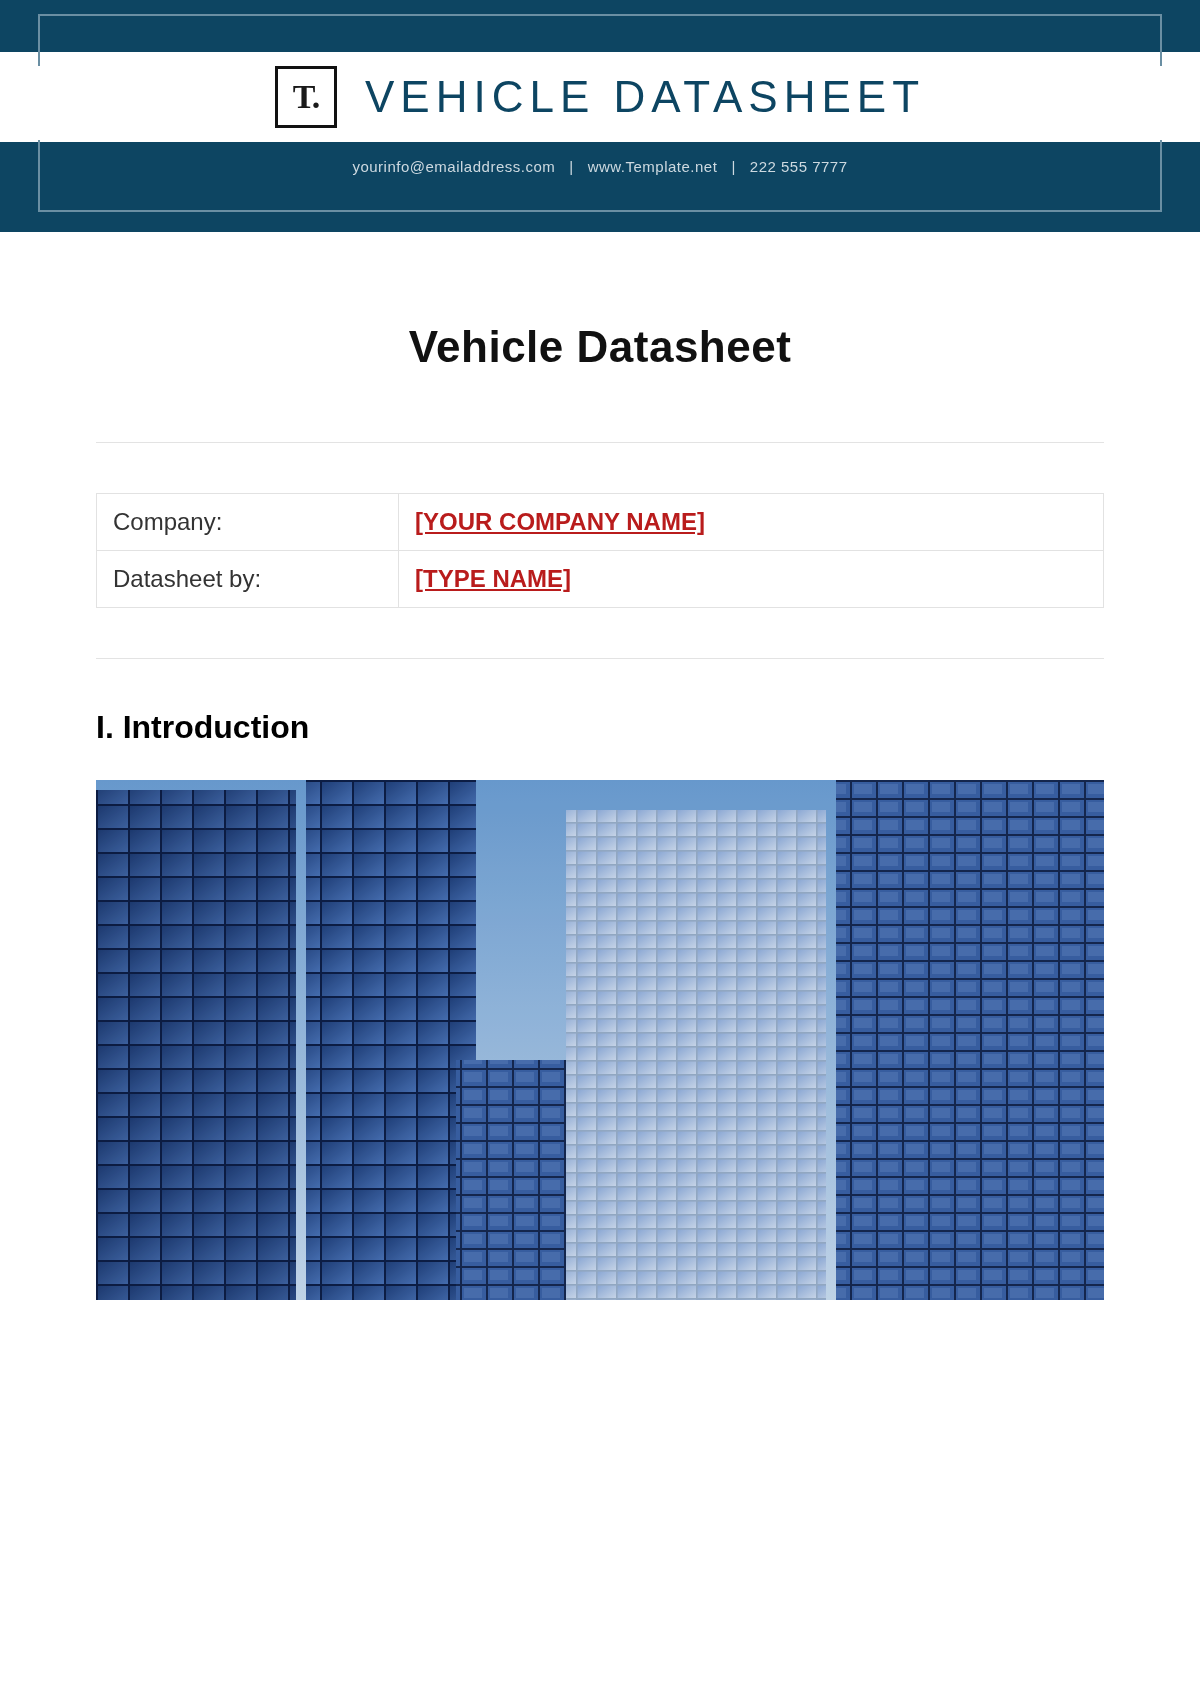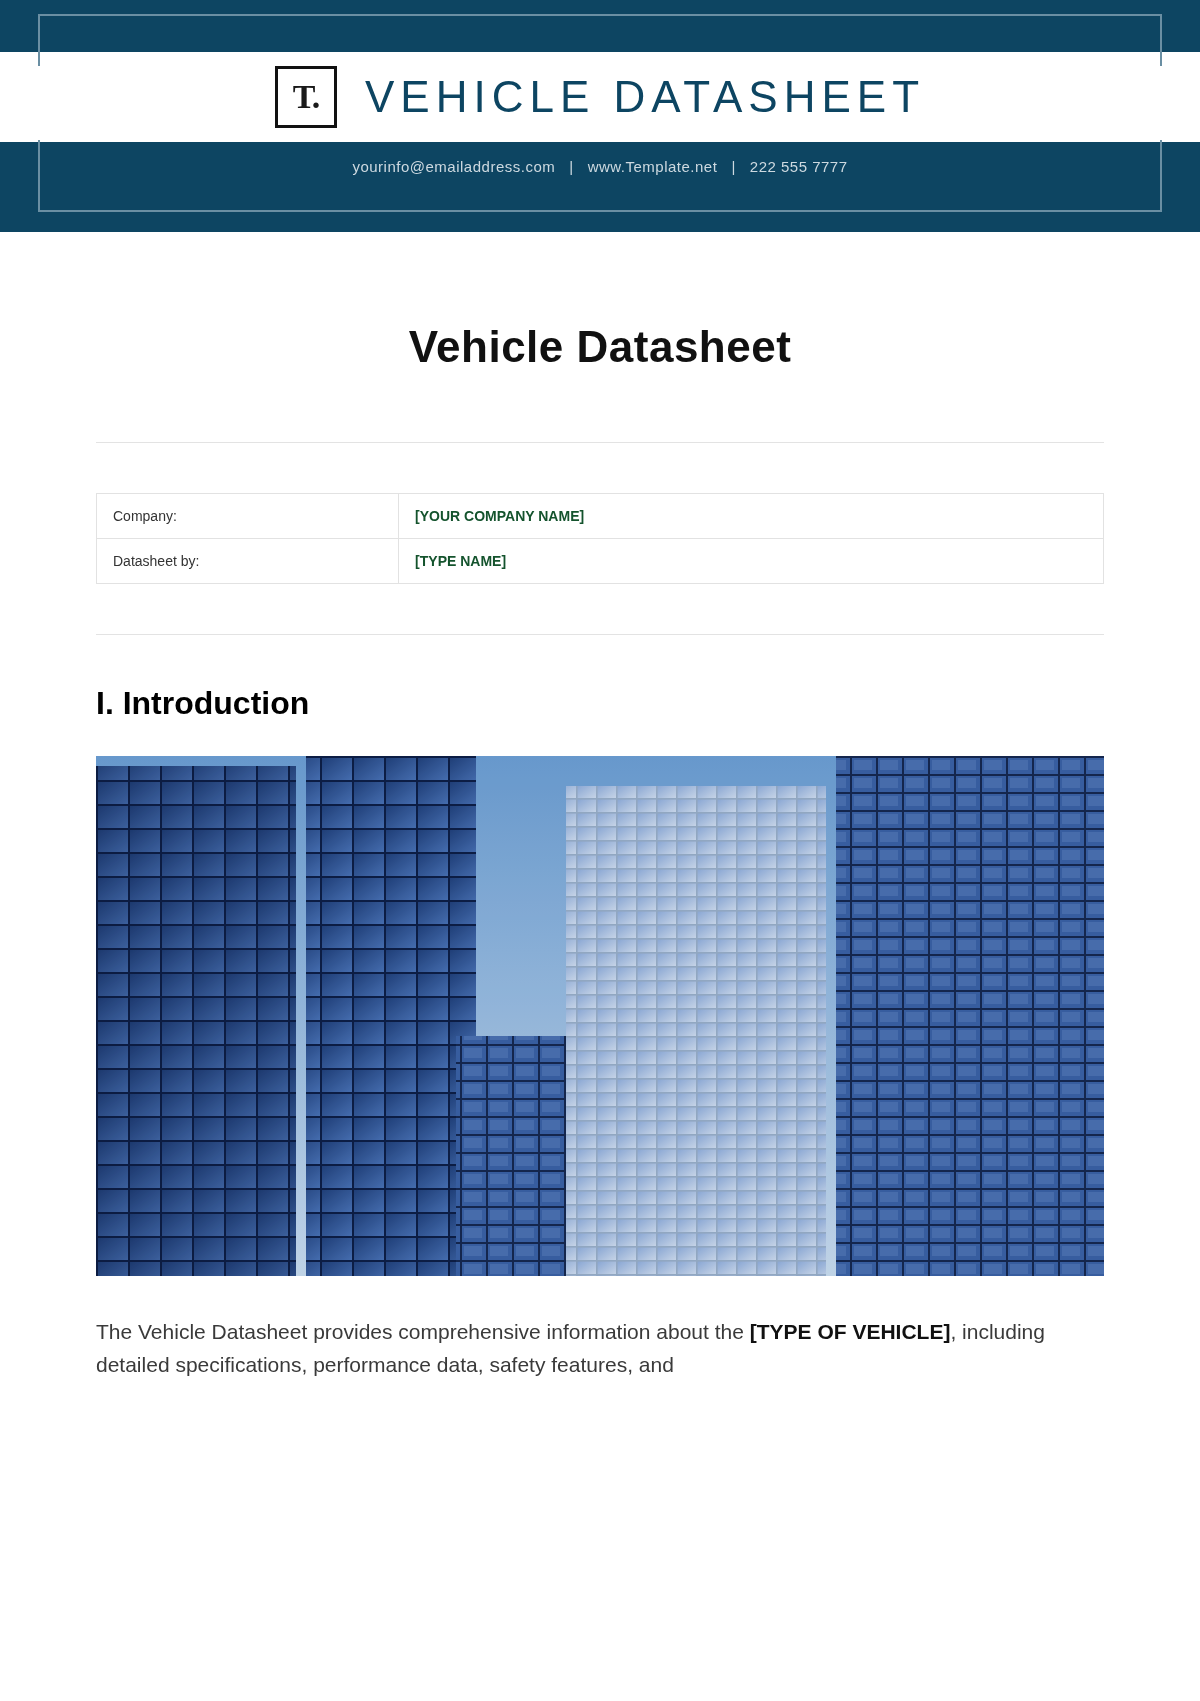--- a/index.html
+++ b/index.html
@@ -15,23 +15,23 @@
   .header-bottom { height: 72px; border: 2px solid #6a8fa3; border-top: none; margin: 0 38px; position: relative; top: -2px; display: flex; align-items: flex-start; justify-content: center; padding-top: 18px; }
   .contact-line { color: #cdd9e0; font-size: 15px; letter-spacing: 0.5px; }
   .header-spacer { height: 18px; background: #0d4562; }
 
   
   .content { padding: 90px 96px 0 96px; }
   .doc-title { text-align: center; font-size: 44px; font-weight: 800; letter-spacing: 0.5px; margin-bottom: 70px; color: #111; }
   hr.sep { border: none; border-top: 1px solid #e3e3e3; margin: 0 0 50px 0; }
 
   table.info { width: 100%; border-collapse: collapse; border: 1px solid #d9d9d9; margin-bottom: 50px; }
-  table.info td { border: 1px solid #e2e2e2; padding: 14px 16px; font-size: 14px; vertical-align: middle; }
+  table.info td { border: 1px solid #e2e2e2; padding: 14px 16px; font-size: 24px; vertical-align: middle; }
   table.info td.label { width: 30%; color: #333; font-weight: 400; }
-  table.info td.value { font-weight: 700; color: #14532d; }
+  table.info td.value { font-weight: 700; color: #b91c1c; text-decoration: underline; }
 
   h2.section { font-size: 32px; font-weight: 800; margin: 50px 0 34px 0; color: #000000; }
 
   
   .hero-img { width: 100%; height: 520px; display: block; }
 
   .intro-para { font-size: 21px; line-height: 1.55; color: #3a3a3a; margin-top: 40px; }
   .intro-para b { font-weight: 800; color: #111; }
 
   
@@ -127,19 +127,16 @@
 
       <rect x="360" y="280" width="170" height="260" fill="url(#winC)"></rect>
 
       <rect x="470" y="30" width="260" height="510" fill="url(#winB)"></rect>
 
       <rect x="740" y="-10" width="300" height="560" fill="url(#winC)"></rect>
 
       <rect width="1008" height="520" fill="#0a1e3d" opacity="0.08"></rect>
     </svg>
 
-    <p class="intro-para">
-      <span>The Vehicle Datasheet provides comprehensive information about the </span><b>[TYPE OF VEHICLE]</b><span>, including detailed specifications, performance data, safety features, and</span>
-    </p>
 
   </div>
 </div>
 </div>
 
 </body></html>

